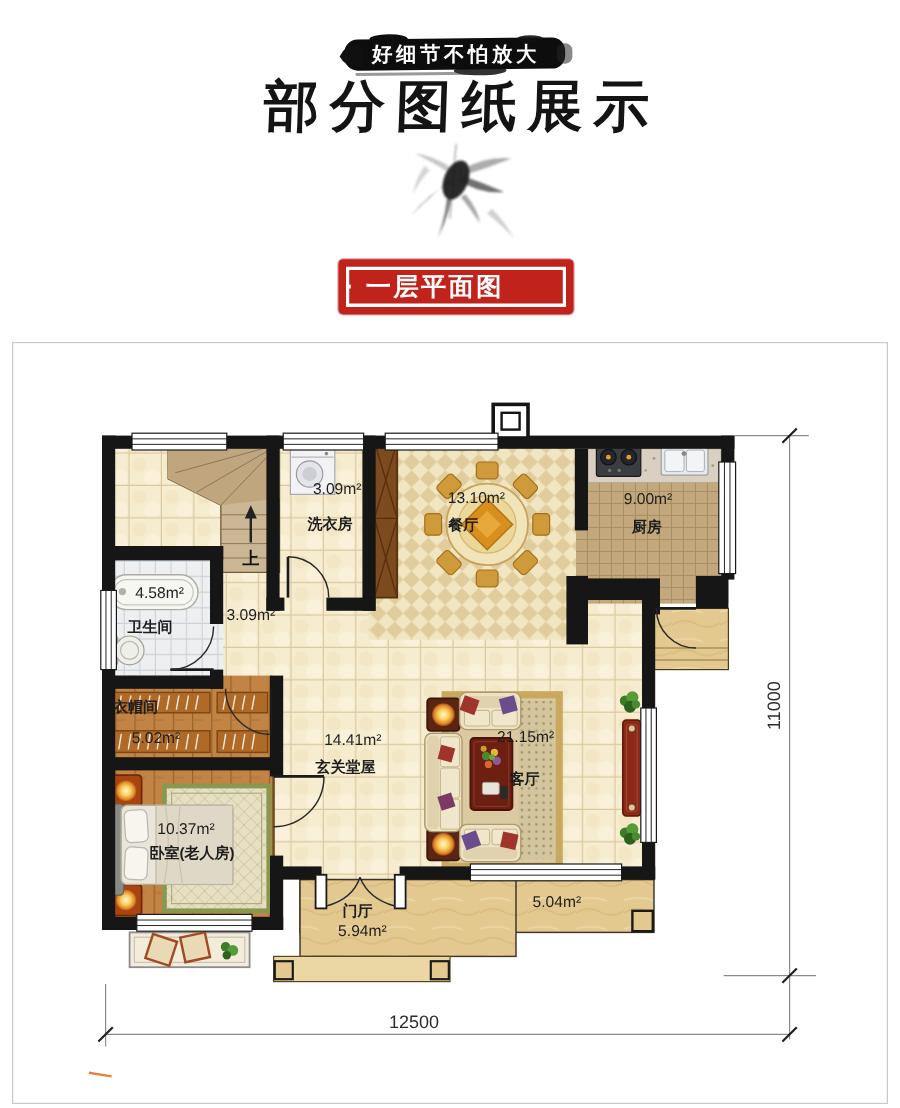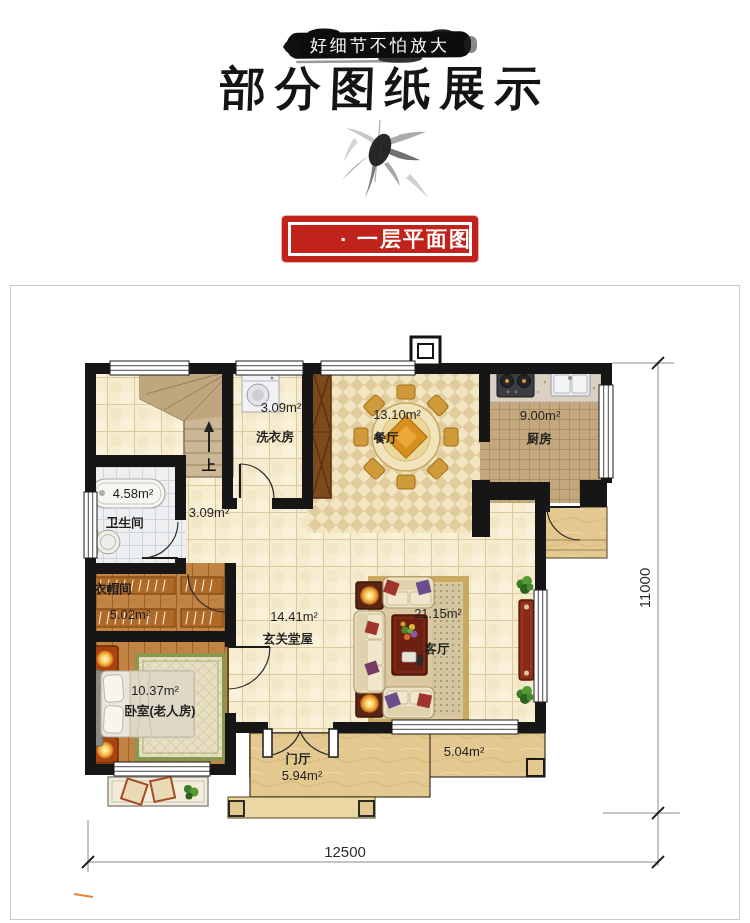--- a/index.html
+++ b/index.html
@@ -5,35 +5,35 @@
   html,body{margin:0;padding:0;}
   body{
     width:750px;height:923px;position:relative;background:#fff;overflow:hidden;
     font-family:"Liberation Sans","DejaVu Sans",sans-serif;
   }
   .banner{position:absolute;left:280px;top:26px;width:200px;height:42px;}
   .banner svg{position:absolute;left:0;top:0;}
   .banner .banner-text{
     position:absolute;left:0;top:0;width:100%;height:38px;
     display:flex;align-items:center;justify-content:center;
-    color:#fff;font-size:17px;font-weight:normal;letter-spacing:3px;
+    color:#fff;font-size:17px;font-weight:bold;letter-spacing:3px;
   }
   .main-title{
     position:absolute;left:0;top:58px;width:770px;text-align:center;
     font-family:"DejaVu Serif","Liberation Serif",serif;
     font-size:46px;font-weight:bold;color:#141414;letter-spacing:9px;
     transform:skewX(-2deg);
   }
   .bamboo{position:absolute;left:318px;top:110px;}
   .stamp{
     position:absolute;left:282px;top:216px;width:196px;height:46px;
     box-sizing:border-box;border:6px solid #bf231b;background:#bf231b;
     box-shadow:inset 0 0 0 3px #ffffff, 0 0 0 1px rgba(191,35,27,.35);
     border-radius:4px;
-    display:flex;align-items:center;justify-content:flex-end;
+    display:flex;align-items:center;justify-content:flex-start;
     color:#fff;font-size:21px;font-weight:bold;letter-spacing:2px;
   }
   .plan-frame{
     position:absolute;left:10px;top:285px;width:728px;height:633px;
     border:1px solid #c9c9c9;background:#fff;
   }
   .plan-frame svg{position:absolute;left:0;top:0;}
   text.num{font-size:13px;fill:#1f1f1f;}
   text.name{font-size:12.5px;font-weight:bold;fill:#1d1d1d;}
   text.dim{font-size:15px;fill:#2d2d2d;}

